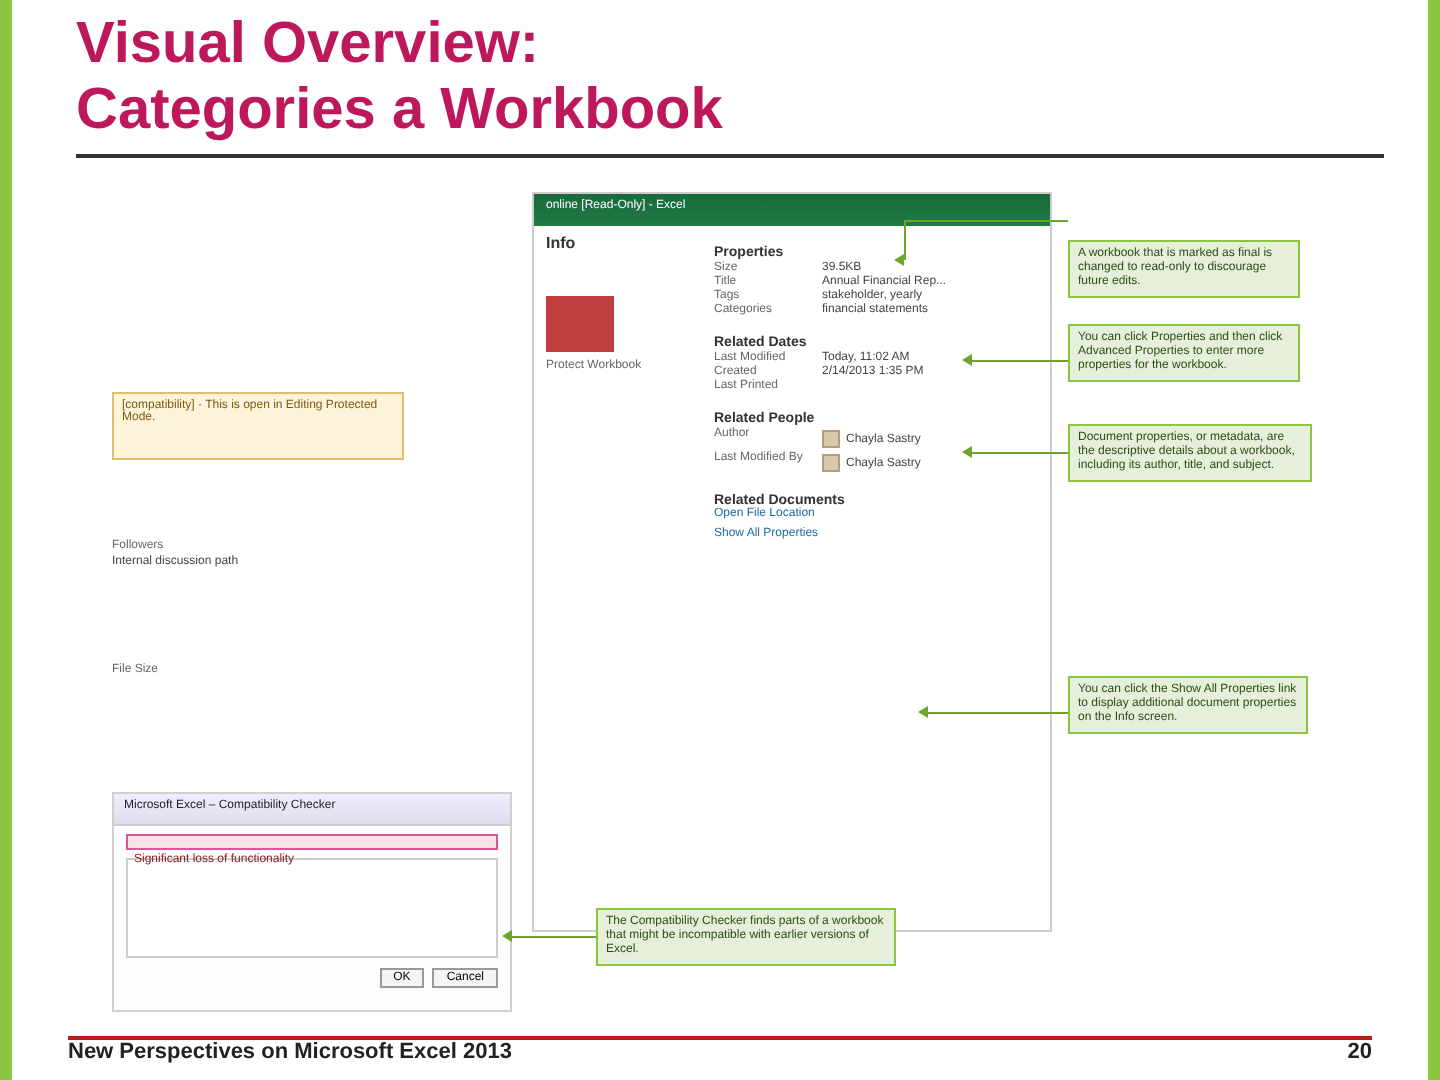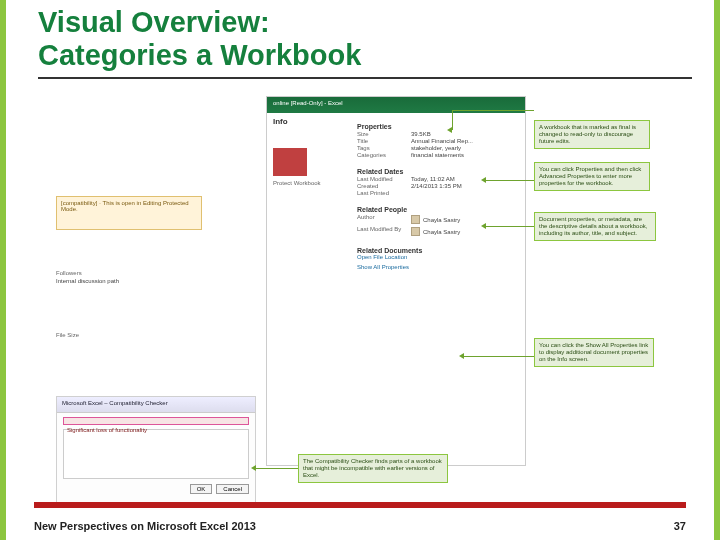--- a/index.html
+++ b/index.html
@@ -6,21 +6,21 @@
   html, body { width: 720px; height: 540px; font-family: "Segoe UI", Arial, sans-serif; background: #fff; overflow: hidden; }
   .slide {
     width: 720px; height: 540px; position: relative;
     border-left: 6px solid #8cc63f;
     border-right: 6px solid #8cc63f;
   }
   .title-block {
     padding: 6px 22px 0 32px;
   }
   .title {
-    font-size: 29px; font-weight: 700; color: #15803d; line-height: 1.15;
+    font-size: 29px; font-weight: 700; color: #be185d; line-height: 1.15;
   }
   .title-rule {
     border: none; border-top: 2px solid #333; margin-top: 4px;
   }
   .content {
     position: absolute; left: 50px; right: 50px; top: 96px; bottom: 40px;
   }
   .shot {
     position: absolute; background: #fafafa; border: 1px solid #d0d0d0;
   }
@@ -31,21 +31,21 @@
   .lbl { font-size: 6px; color: #666; }
   .val { font-size: 6px; color: #444; }
   .hdr { font-size: 7px; color: #333; font-weight: 600; }
   .link { font-size: 6px; color: #1a6b9f; }
   .personrow { display: flex; align-items: center; gap: 3px; margin: 1px 0; }
   .avatar { width: 9px; height: 9px; background: #d8c9a8; border: 1px solid #b0a080; }
   .connector { position: absolute; background: #6ea32e; height: 1px; }
   .connector-v { position: absolute; background: #6ea32e; width: 1px; }
   .footer {
     position: absolute; left: 28px; right: 28px; bottom: 8px;
-    border-top: 6px solid #b91c1c; padding-top: 12px;
+    border-top: 2px solid #b91c1c; padding-top: 0;
     display: flex; justify-content: space-between;
     font-size: 11px; font-weight: 700; color: #222; align-items: flex-end;
   }
   
   .info-panel { left: 210px; top: 0; width: 260px; height: 370px; background: #fff; border-color: #ccc; }
   .info-top { height: 16px; background: linear-gradient(#196b3a,#1f7a44); color:#fff; font-size:6px; padding:3px 6px; }
   .info-zone { position: absolute; left: 90px; top: 20px; right: 8px; }
   .info-left { position:absolute; left:6px; top:20px; width:78px; }
   .sideicon { width:34px; height:28px; background:#c04040; margin:4px 0; }
   .info-sec { margin: 6px 0 10px 0; }
@@ -203,15 +203,15 @@
     <div class="connector" style="left:408px; top:260px; width:70px;"></div>
     <div class="arrow-head" style="left:403px; top:257px;"></div>
 
     <div class="connector" style="left:200px; top:372px; width:42px;"></div>
     <div class="arrow-head" style="left:195px; top:369px;"></div>
 
   </div>
 
   <div class="footer">
     <span>New Perspectives on Microsoft Excel 2013</span>
-    <span>37</span>
+    <span>20</span>
   </div>
 </div>
 
 </body></html>

